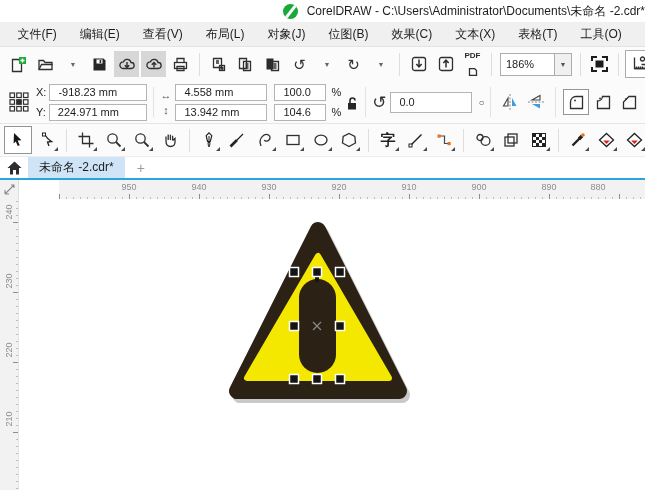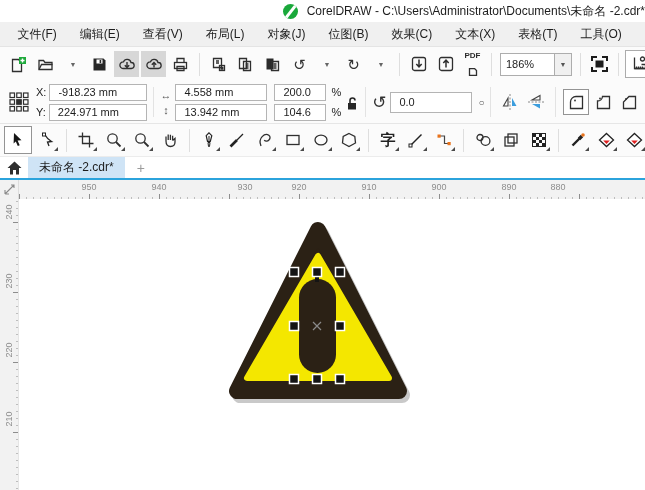--- a/index.html
+++ b/index.html
@@ -30,21 +30,21 @@
   .pctlbl{font-size:11px;margin-left:2px;}
   .toolboxbar{height:32px;display:flex;align-items:center;background:#fbfbfb;padding-left:3px;border-bottom:1px solid #ececec;}
   .tool{width:26px;height:26px;display:flex;align-items:center;justify-content:center;position:relative;margin:0 1px;flex:0 0 auto;}
   .tool.selected{background:#fff;border:1px solid #949494;}
   .tool.fly::after{content:"";position:absolute;right:2px;bottom:2px;border-left:4px solid transparent;border-bottom:4px solid #4a4a4a;}
   .text-glyph{font-size:15px;font-weight:bold;color:#222;}
   .tabbar{height:21px;display:flex;align-items:stretch;background:#fff;border-bottom:2px solid #2ba3dc;}
   .home{width:28px;display:flex;align-items:center;justify-content:center;}
   .tab{background:#cfe4f6;display:flex;align-items:center;padding:0 11px;font-size:12px;}
   .newtab{color:#9b9b9b;display:flex;align-items:center;padding:0 12px;font-size:14px;}
-  .rulerrow{display:flex;height:19px;}
+  .rulerrow{display:flex;height:19px;gap:40px;}
   .ruler-corner{width:18px;background:#f2f2f2;border-right:1px solid #ddd;display:flex;align-items:center;justify-content:center;}
   .hruler{flex:1;position:relative;background:#f2f2f2;
     background-image:linear-gradient(90deg,#8d8d8d 0 1px,transparent 1px),linear-gradient(90deg,#bdbdbd 0 1px,transparent 1px);
     background-size:70px 5px,7px 2px;background-repeat:repeat-x,repeat-x;background-position:0 100%,0 100%;}
   .hruler .num,.vruler .num{position:absolute;font-size:9px;color:#8d8d8d;user-select:none;}
   .hruler .num{top:2px;transform:translateX(-50%);}
   .canvasrow{display:flex;height:292px;}
   .vruler{width:18px;background:#f2f2f2;position:relative;border-right:1px solid #e5e5e5;
     background-image:linear-gradient(#8d8d8d 0 1px,transparent 1px),linear-gradient(#bdbdbd 0 1px,transparent 1px);
     background-size:5px 70px,2px 7px;background-repeat:repeat-y,repeat-y;background-position:100% 23px,100% 2px;}
@@ -261,21 +261,21 @@
     <div class="fld w74">
         <span>4.558 mm</span>
       </div>
     <div class="fld w74">
         <span>13.942 mm</span>
       </div>
   </div>
   <div class="stack" style="margin-left:7px;">
     <div class="row">
         <div class="fld w38">
-          <span>200.0</span>
+          <span>100.0</span>
         </div>
       <span class="pctlbl">%</span>
       </div>
     <div class="row">
         <div class="fld w38">
           <span>104.6</span>
         </div>
       <span class="pctlbl">%</span>
       </div>
   </div>
@@ -474,21 +474,21 @@
 
 <div class="rulerrow">
   <div class="ruler-corner">
     <svg width="11" height="11" viewBox="0 0 11 11">
       <path d="M1,10 L10,1 M1,10 V6 M1,10 H5 M7,1 h3 v3" stroke="#8a8a8a" stroke-width="1.1" fill="none"></path>
     </svg>
   </div>
   <div class="hruler">
       <span class="num" style="left: 70px;">950</span>
       <span class="num" style="left: 140px;">940</span>
-      <span class="num" style="left: 226px;">930</span>
+      <span class="num" style="left: 210px;">930</span>
       <span class="num" style="left: 280px;">920</span>
       <span class="num" style="left: 350px;">910</span>
       <span class="num" style="left: 420px;">900</span>
       <span class="num" style="left: 490px;">890</span>
       <span class="num" style="left: 527px; margin-left: 12px;">880</span>
     </div>
 </div>
 <div class="canvasrow">
   <div class="vruler">
       <span class="num" style="top: 17px;">240</span>

